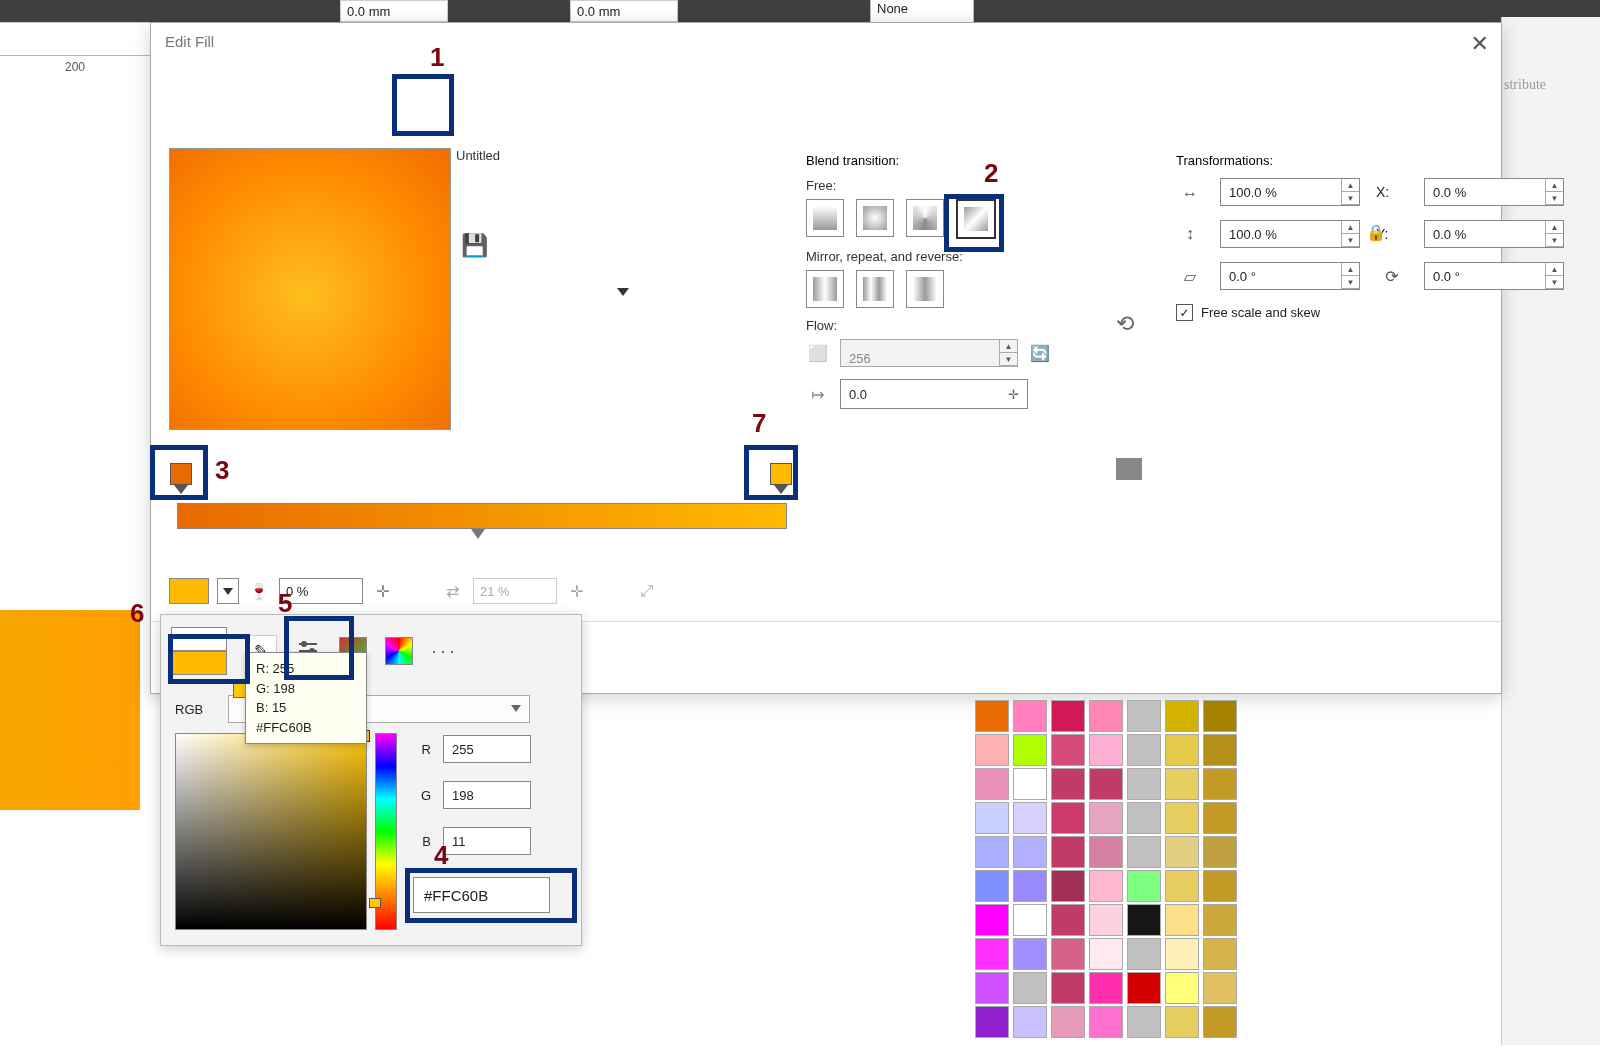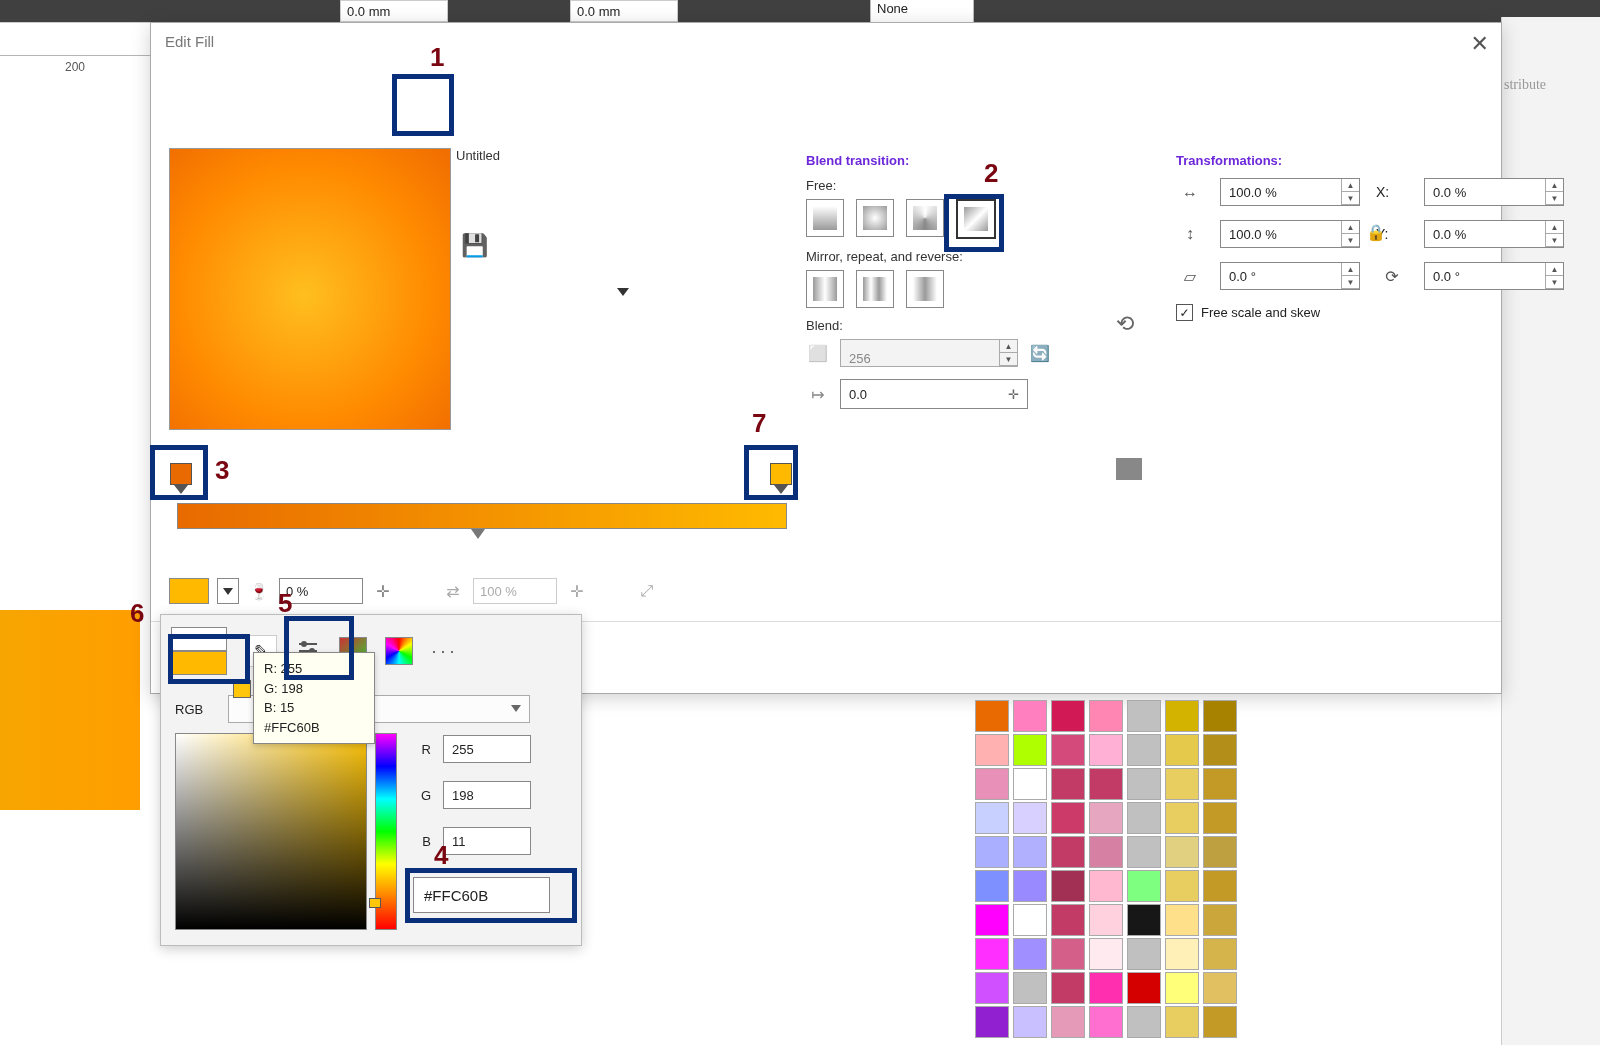--- a/index.html
+++ b/index.html
@@ -41,21 +41,21 @@
   .node.start{left:17px;top:440px;} .node.start .sq{background:#e86a00;}
   .node.end{left:617px;top:440px;} .node.end .sq{background:#ffba00;}
   .transp-row{position:absolute;left:18px;top:555px;display:flex;align-items:center;gap:8px;}
   .sw-cur{width:38px;height:24px;background:#ffba00;border:1px solid #888;}
   .sw-dd{width:20px;height:24px;border:1px solid #888;display:flex;align-items:center;justify-content:center;}
   .tiny-tri{width:0;height:0;border-left:5px solid transparent;border-right:5px solid transparent;border-top:7px solid #333;}
   .glass-ic{width:24px;height:24px;display:flex;align-items:center;justify-content:center;color:#888;font-size:16px;}
   .pct-field{width:70px;height:24px;border:1px solid #888;background:#fff;display:flex;align-items:center;padding:0 6px;}
   .disabled{color:#aaa;}
   .mid-col{position:absolute;left:655px;top:130px;width:360px;}
-  .sec-label{font-weight:bold;margin-bottom:10px;color:#6d28d9;}
+  .sec-label{font-weight:normal;margin-bottom:10px;color:#000000;}
   .sub-label{margin:6px 0;color:#333;}
   .type-row,.mirror-row{display:flex;gap:12px;margin-bottom:10px;}
   .type-ic{width:36px;height:36px;border:1px solid #888;background:#fff;display:flex;align-items:center;justify-content:center;}
   .type-ic .gi{width:24px;height:24px;}
   .gi.linear{background:linear-gradient(180deg,#fff,#9a9a9a);}
   .gi.ellipt{background:radial-gradient(ellipse at 50% 50%,#fff,#9a9a9a);}
   .gi.conic{background:conic-gradient(#fff,#888,#fff);}
   .gi.rect{background:linear-gradient(135deg,#9a9a9a 0%,#fff 50%,#9a9a9a 100%);}
   .m1{background:linear-gradient(90deg,#9a9a9a,#fff,#9a9a9a);}
   .m2{background:linear-gradient(90deg,#9a9a9a,#fff,#9a9a9a,#fff);}
@@ -96,21 +96,21 @@
   .cp-model-dd .arw{position:absolute;right:8px;top:9px;width:0;height:0;border-left:5px solid transparent;border-right:5px solid transparent;border-top:7px solid #666;}
   .cp-field-area{position:absolute;left:14px;top:118px;width:190px;height:195px;background:linear-gradient(to top,#000,rgba(0,0,0,0)),linear-gradient(to right,#fff,#ffc60b);border:1px solid #888;}
   .cp-field-cursor{position:absolute;right:-4px;top:-4px;width:10px;height:10px;border:1px solid #333;background:#ffc60b;}
   .cp-hue{position:absolute;left:214px;top:118px;width:20px;height:195px;background:linear-gradient(to bottom,#ff00ff,#0000ff,#00ffff,#00ff00,#ffff00,#ff8000,#ff0000);border:1px solid #888;}
   .cp-hue-mk{position:absolute;left:208px;top:283px;width:10px;height:8px;background:#ffc60b;border:1px solid #555;}
   .cp-rgb{position:absolute;left:254px;top:120px;}
   .cp-rgb .ln{display:flex;align-items:center;gap:12px;margin-bottom:18px;}
   .cp-rgb .ln .lab{width:16px;text-align:right;}
   .cp-val{width:70px;height:26px;border:1px solid #888;background:#fff;display:flex;align-items:center;padding:0 8px;}
   .cp-hex{position:absolute;left:252px;top:262px;width:115px;height:34px;border:1px solid #888;background:#fff;display:flex;align-items:center;padding:0 10px;font-size:15px;}
-  .cp-tooltip{position:absolute;left:245px;top:652px;width:100px;background:#fffff2;border:1px solid #888;padding:6px 10px;font-size:13px;line-height:1.5;box-shadow:0 2px 6px rgba(0,0,0,.2);margin-left:8px;}
+  .cp-tooltip{position:absolute;left:245px;top:652px;width:100px;background:#fffff2;border:1px solid #888;padding:6px 10px;font-size:13px;line-height:1.5;box-shadow:0 2px 6px rgba(0,0,0,.2);}
   .cp-tt-sw{position:absolute;left:233px;top:680px;width:16px;height:16px;background:#ffc60b;border:1px solid #666;}
   .hl{position:absolute;border:5px solid #0a2f7a;box-sizing:border-box;pointer-events:none;z-index:50;}
   .hl-lab{position:absolute;color:#7a0612;font-size:26px;font-weight:600;z-index:51;pointer-events:none;}
   .palettes{position:absolute;left:975px;top:700px;display:flex;gap:4px;}
   .pal-col{display:flex;flex-direction:column;gap:2px;}
   .pal-col div{width:32px;height:30px;border:1px solid #aaa;}
   .side-panel{position:absolute;right:0;top:17px;width:98px;height:1028px;background:#f3f3f3;border-left:1px solid #ccc;font-family:Liberation Serif, serif;}
   .sp-word{position:absolute;left:2px;top:60px;font-size:14px;color:#999;}
 </style>
 </head>
@@ -168,21 +168,21 @@
           <div class="tiny-tri"></div>
         </div>
       <div class="glass-ic">🍷</div>
       <div class="pct-field">
           <span>0 %</span>
         </div>
       <div class="glass-ic">✛</div>
       <div style="width:30px"></div>
       <div class="glass-ic disabled">⇄</div>
       <div class="pct-field disabled" style="border-color:#ccc;">
-          <span>100 %</span>
+          <span>21 %</span>
         </div>
       <div class="glass-ic disabled">✛</div>
       <div style="width:30px"></div>
       <div class="glass-ic disabled">⤢</div>
     </div>
 
     <div class="mid-col">
       <div class="sec-label">Blend transition:</div>
       <div class="sub-label">Free:</div>
       <div class="type-row">
@@ -204,21 +204,21 @@
         <div class="type-ic">
             <div class="gi m1" style="width:24px;height:24px;"></div>
           </div>
         <div class="type-ic">
             <div class="gi m2" style="width:24px;height:24px;"></div>
           </div>
         <div class="type-ic">
             <div class="gi m3" style="width:24px;height:24px;"></div>
           </div>
       </div>
-      <div class="sub-label">Blend:</div>
+      <div class="sub-label">Flow:</div>
       <div class="flow-row">
         <div class="glass-ic">⬜</div>
         <div class="num-field disabledBg">
           <span>256</span>
           <div class="spin">
               <div>▲</div>
               <div>▼</div>
             </div>
         </div>
         <div class="glass-ic">🔄</div>

